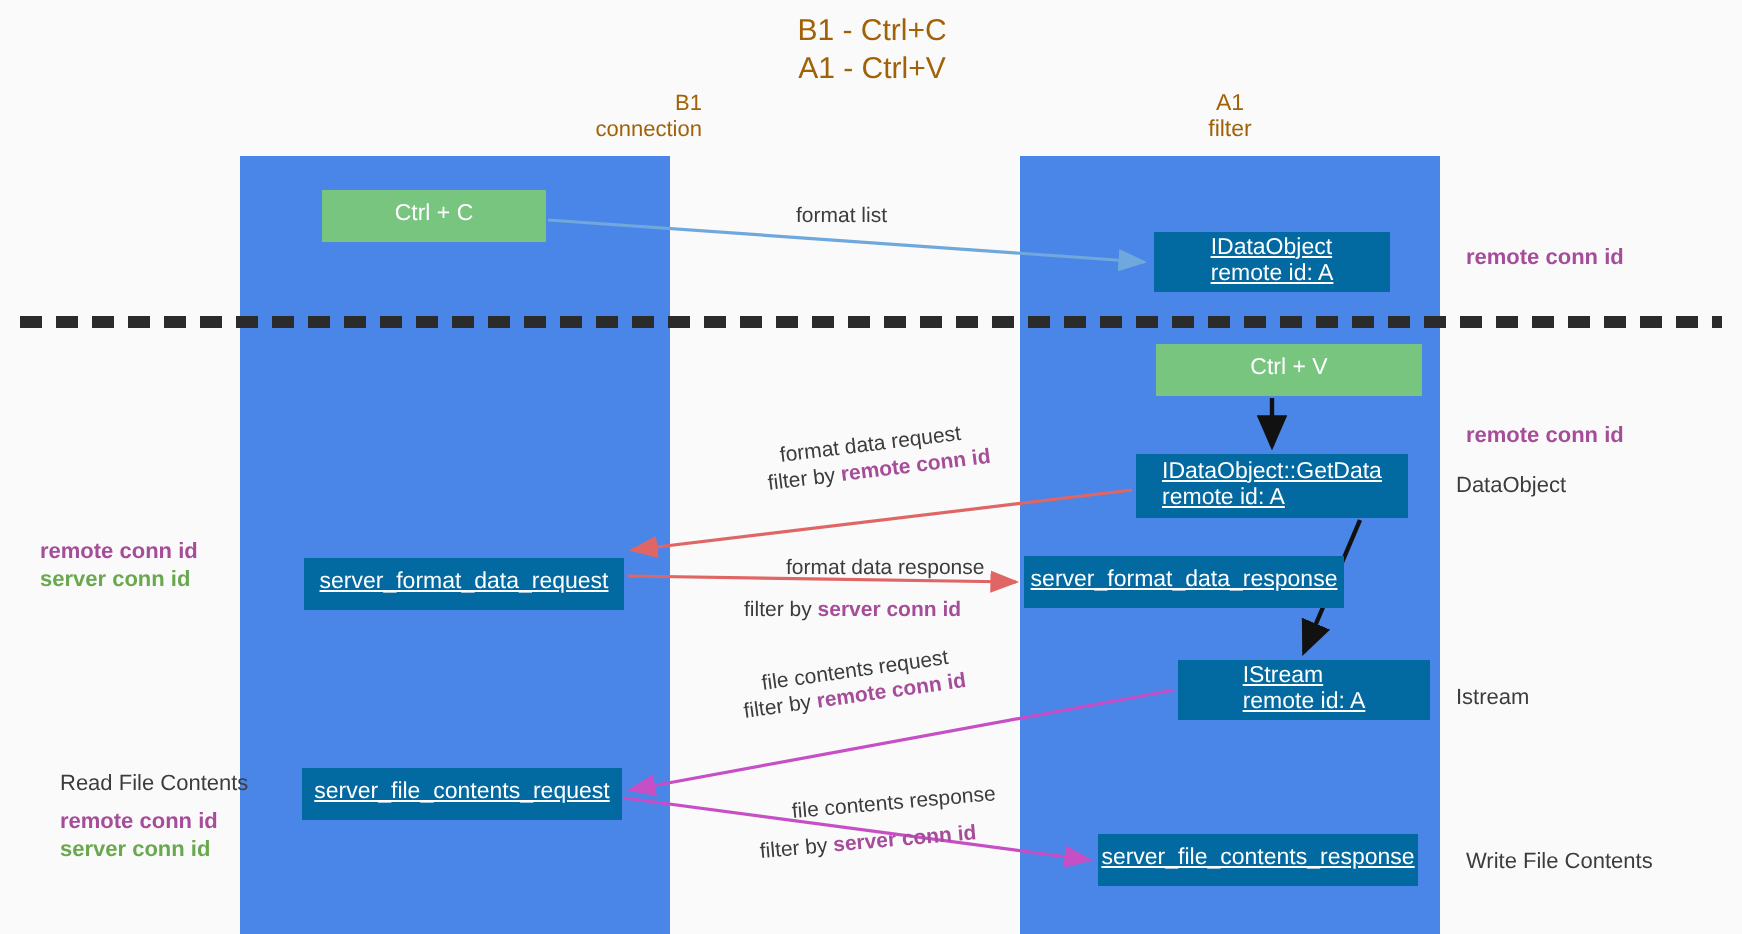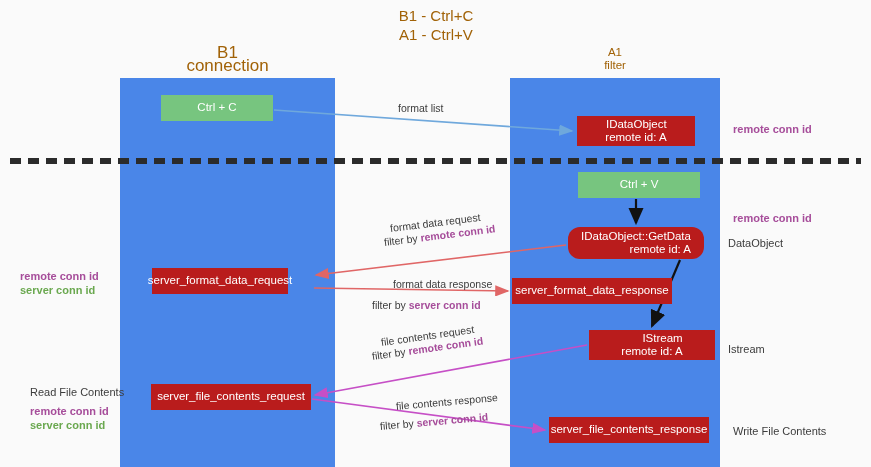--- a/index.html
+++ b/index.html
@@ -16,38 +16,38 @@
   .lane{position:absolute;background:#4a86e8;}
   #lane-b1{left:120px;top:78px;width:215px;height:389px;}
   #lane-a1{left:510px;top:78px;width:210px;height:389px;}
 
   
   .title{
     position:absolute;text-align:center;color:#a16207;
     font-size:14.5px;line-height:18px;white-space:pre-line;
   }
   #main-title{left:236px;top:6px;width:400px;font-size:15px;line-height:19px;}
-  #hdr-b1{left:120px;top:46px;width:215px;font-size:17px;line-height:13px;}
+  #hdr-b1{left:136px;top:46px;width:215px;font-size:11px;line-height:13px;text-align:right;}
   #hdr-a1{left:510px;top:46px;width:210px;font-size:11.5px;line-height:13px;}
 
   
   .node{
     position:absolute;box-sizing:border-box;
     display:flex;flex-direction:column;align-items:center;justify-content:center;
-    color:#ffffff;font-size:11.5px;line-height:13.5px;text-align:right;
+    color:#ffffff;font-size:11.5px;line-height:13.5px;text-align:left;
     padding:12px 4px;
   }
   .green{background:#77c57f;}
-  .orange{background:#b91c1c;}
+  .orange{background:#0369a1;text-decoration:underline;}
 
   #n-ctrlc      {left:161px;top:95px;width:112px;height:26px;}
   #n-idataobject{left:577px;top:116px;width:118px;height:30px;}
-  #n-ctrlv      {left:578px;top:172px;width:122px;height:26px;}
-  #n-getdata    {left:568px;top:227px;width:136px;height:32px;border-radius:12px;}
-  #n-sfdreq     {left:152px;top:268px;width:136px;height:26px;}
+  #n-ctrlv      {left:578px;top:172px;width:133px;height:26px;}
+  #n-getdata    {left:568px;top:227px;width:136px;height:32px;}
+  #n-sfdreq     {left:152px;top:279px;width:160px;height:26px;}
   #n-sfdres     {left:512px;top:278px;width:160px;height:26px;}
   #n-istream    {left:589px;top:330px;width:126px;height:30px;}
   #n-sfcreq     {left:151px;top:384px;width:160px;height:26px;}
   #n-sfcres     {left:549px;top:417px;width:160px;height:26px;}
 
   
   .side{position:absolute;font-size:11px;line-height:14px;color:#3c3c3c;white-space:nowrap;}
   .c-purple{color:#a64d9a;font-weight:bold;}
   .c-green {color:#6aa84f;font-weight:bold;}
 

